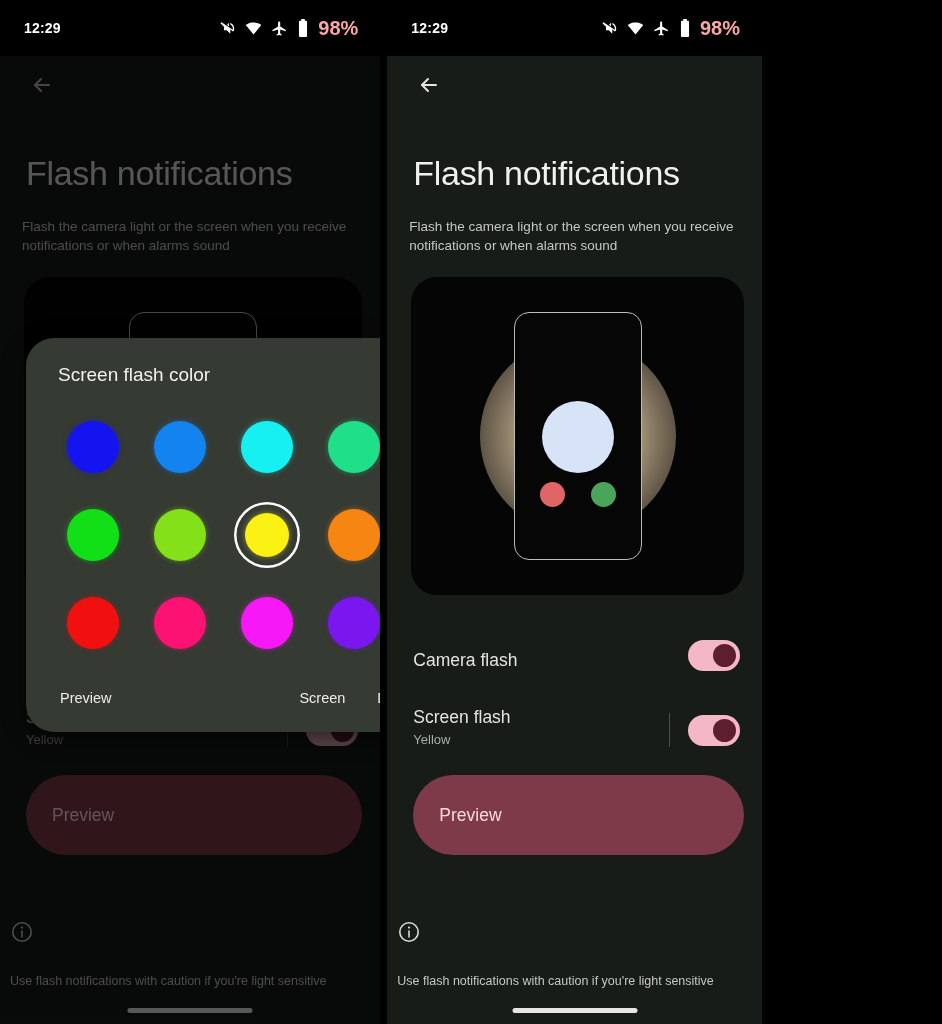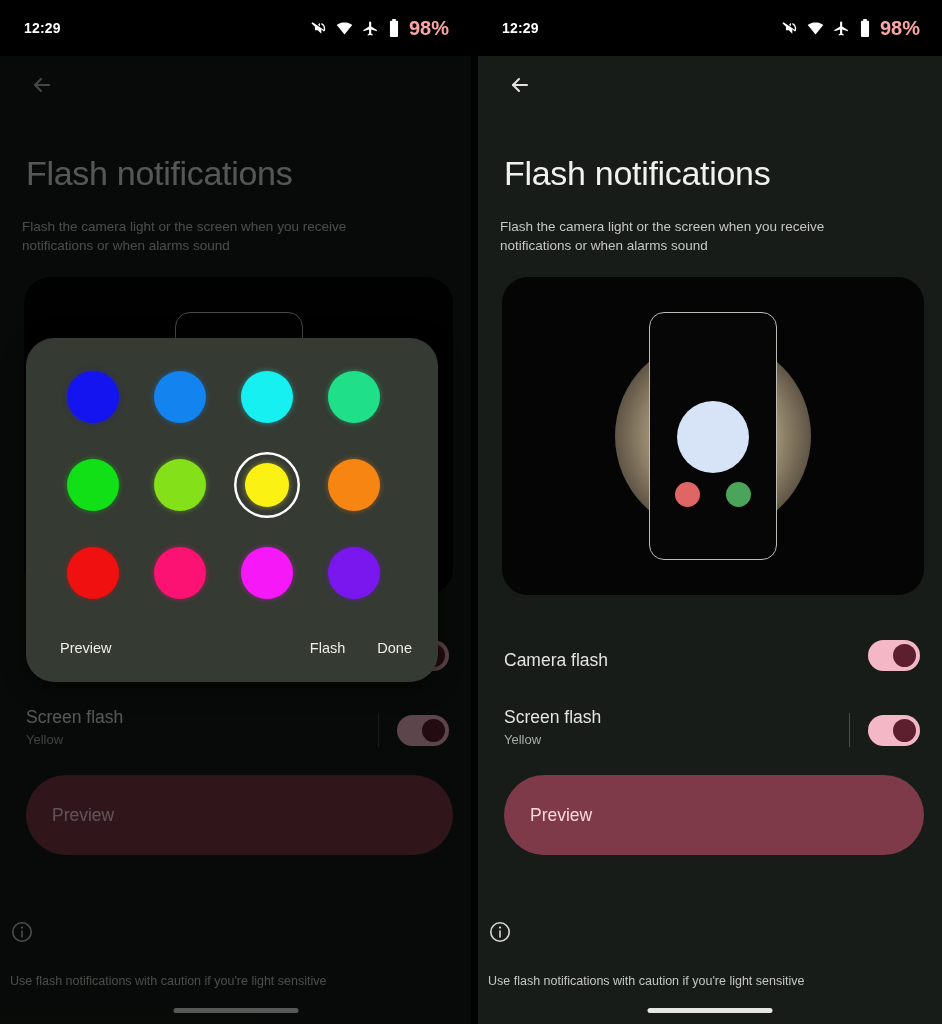--- a/index.html
+++ b/index.html
@@ -2,21 +2,21 @@
 <html><head>
 <meta charset="utf-8">
 <style>
   * { margin:0; padding:0; box-sizing:border-box; }
   html,body{
     width:942px; height:1024px;
     background:#000;
     font-family:"Liberation Sans", sans-serif;
     overflow:hidden;
   }
-  .stage{ position:relative; width:942px; height:1024px; display:flex; background:#000; }
+  .stage{ position:relative; width:762px; height:1024px; display:flex; background:#000; }
 
   
   .panel{ position:relative; height:1024px; overflow:hidden; background:#171c18; }
   .panel-left{ width:471px; }
   .panel-right{ width:471px; border-left:7px solid #000; }
 
   
   .scrim{
     position:absolute; inset:0; background:rgba(0,0,0,0.62);
     z-index:40; pointer-events:none;
@@ -241,20 +241,21 @@
         </svg>
       </div>
       <div class="foottext">Use flash notifications with caution if you're light sensitive</div>
     </div>
 
     <div class="navbar"></div>
 
     <div class="scrim"></div>
 
     <div class="dialog" style="background: rgb(53, 58, 51);">
+      <div class="dlg-title">Screen flash color</div>
       <div class="swatch-grid" id="swatch-grid">
           <div class="swatch-wrap">
             <div class="swatch" style="background: rgb(20, 20, 240); box-shadow: rgba(20, 20, 240, 0.333) 0px 0px 5px 1px;"></div>
           </div>
           <div class="swatch-wrap">
             <div class="swatch" style="background: rgb(18, 131, 239); box-shadow: rgba(18, 131, 239, 0.333) 0px 0px 5px 1px;"></div>
           </div>
           <div class="swatch-wrap">
             <div class="swatch" style="background: rgb(23, 240, 240); box-shadow: rgba(23, 240, 240, 0.333) 0px 0px 5px 1px;"></div>
           </div>
@@ -282,21 +283,21 @@
           <div class="swatch-wrap">
             <div class="swatch" style="background: rgb(246, 24, 246); box-shadow: rgba(246, 24, 246, 0.333) 0px 0px 5px 1px;"></div>
           </div>
           <div class="swatch-wrap">
             <div class="swatch" style="background: rgb(122, 23, 239); box-shadow: rgba(122, 23, 239, 0.333) 0px 0px 5px 1px;"></div>
           </div>
         </div>
       <div class="dlg-actions">
         <button class="dlg-btn">Preview</button>
         <div class="right">
-          <button class="dlg-btn">Flash</button>
+          <button class="dlg-btn">Screen</button>
           <button class="dlg-btn">Done</button>
         </div>
       </div>
     </div>
   </div>
 
   <div class="panel panel-right" style="background: rgb(23, 28, 24);">
 
     <div class="statusbar">
       <div class="clock">12:29</div>

